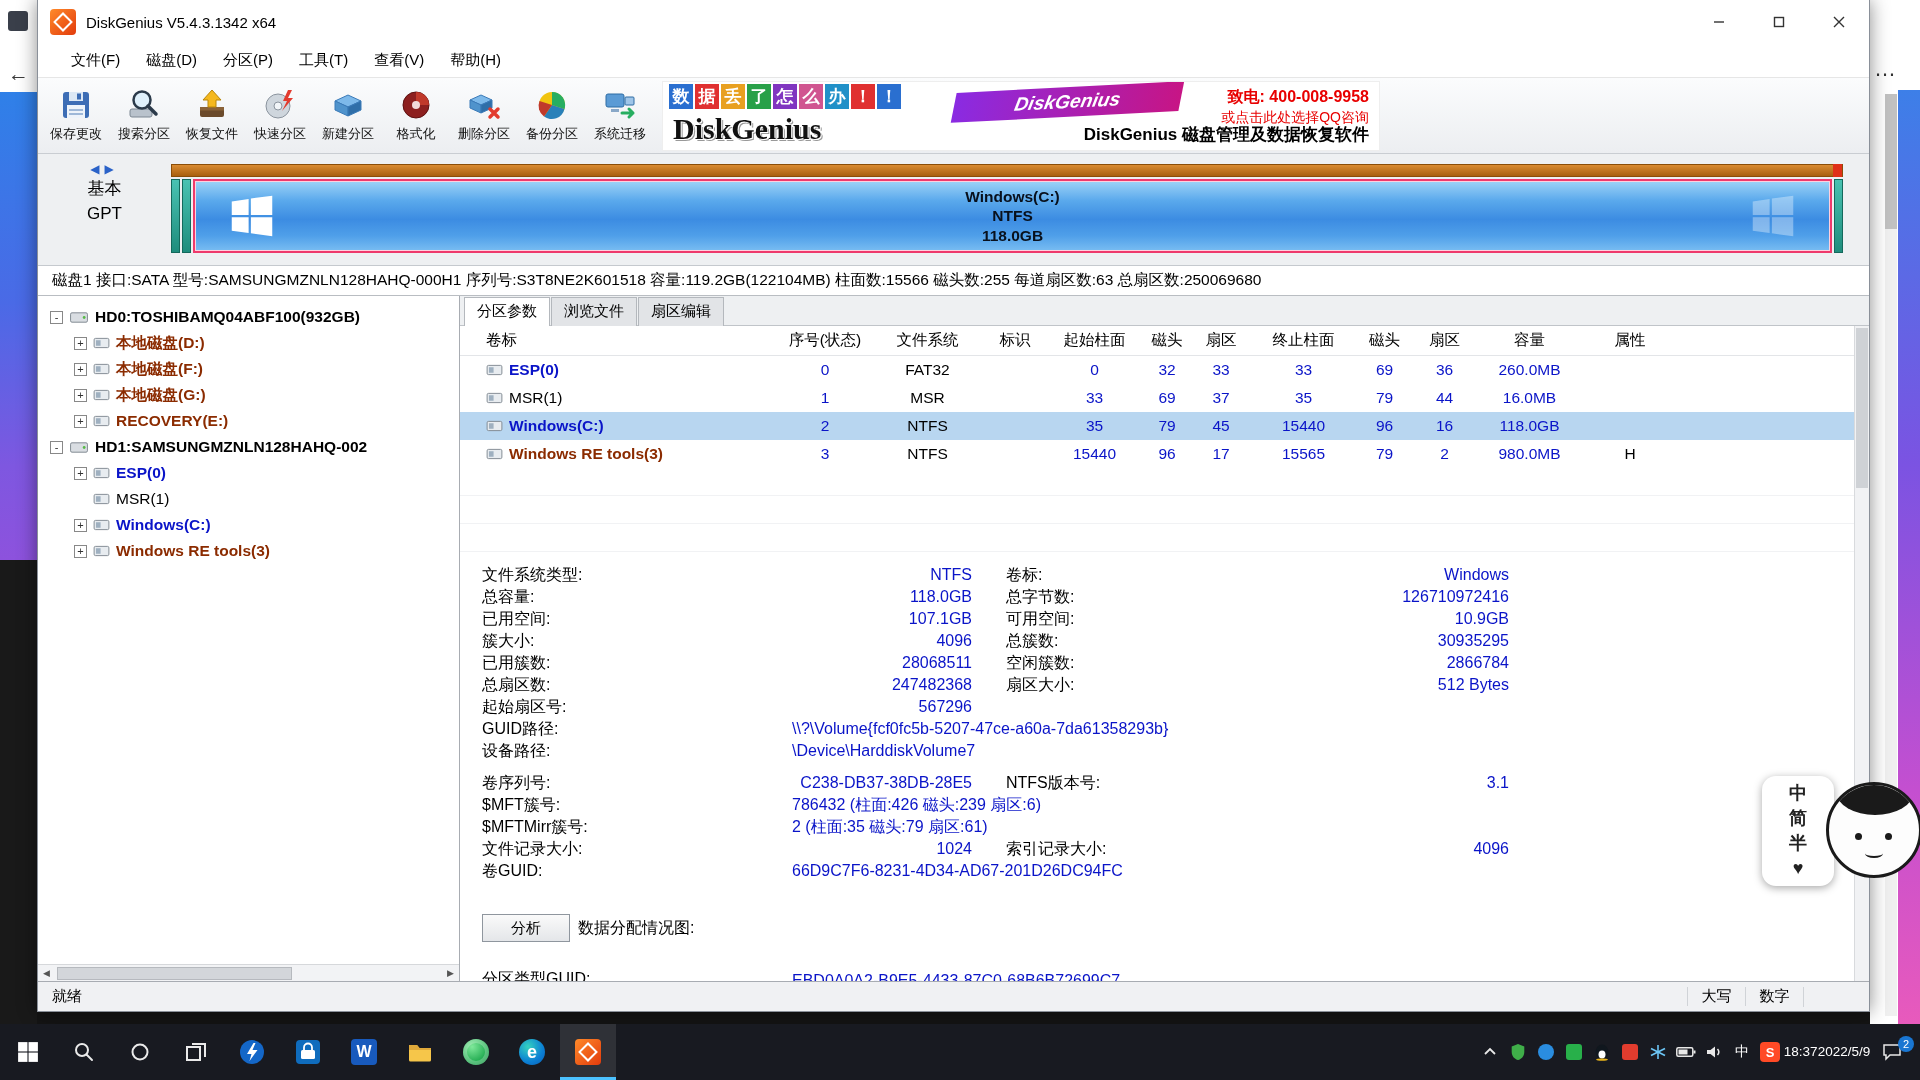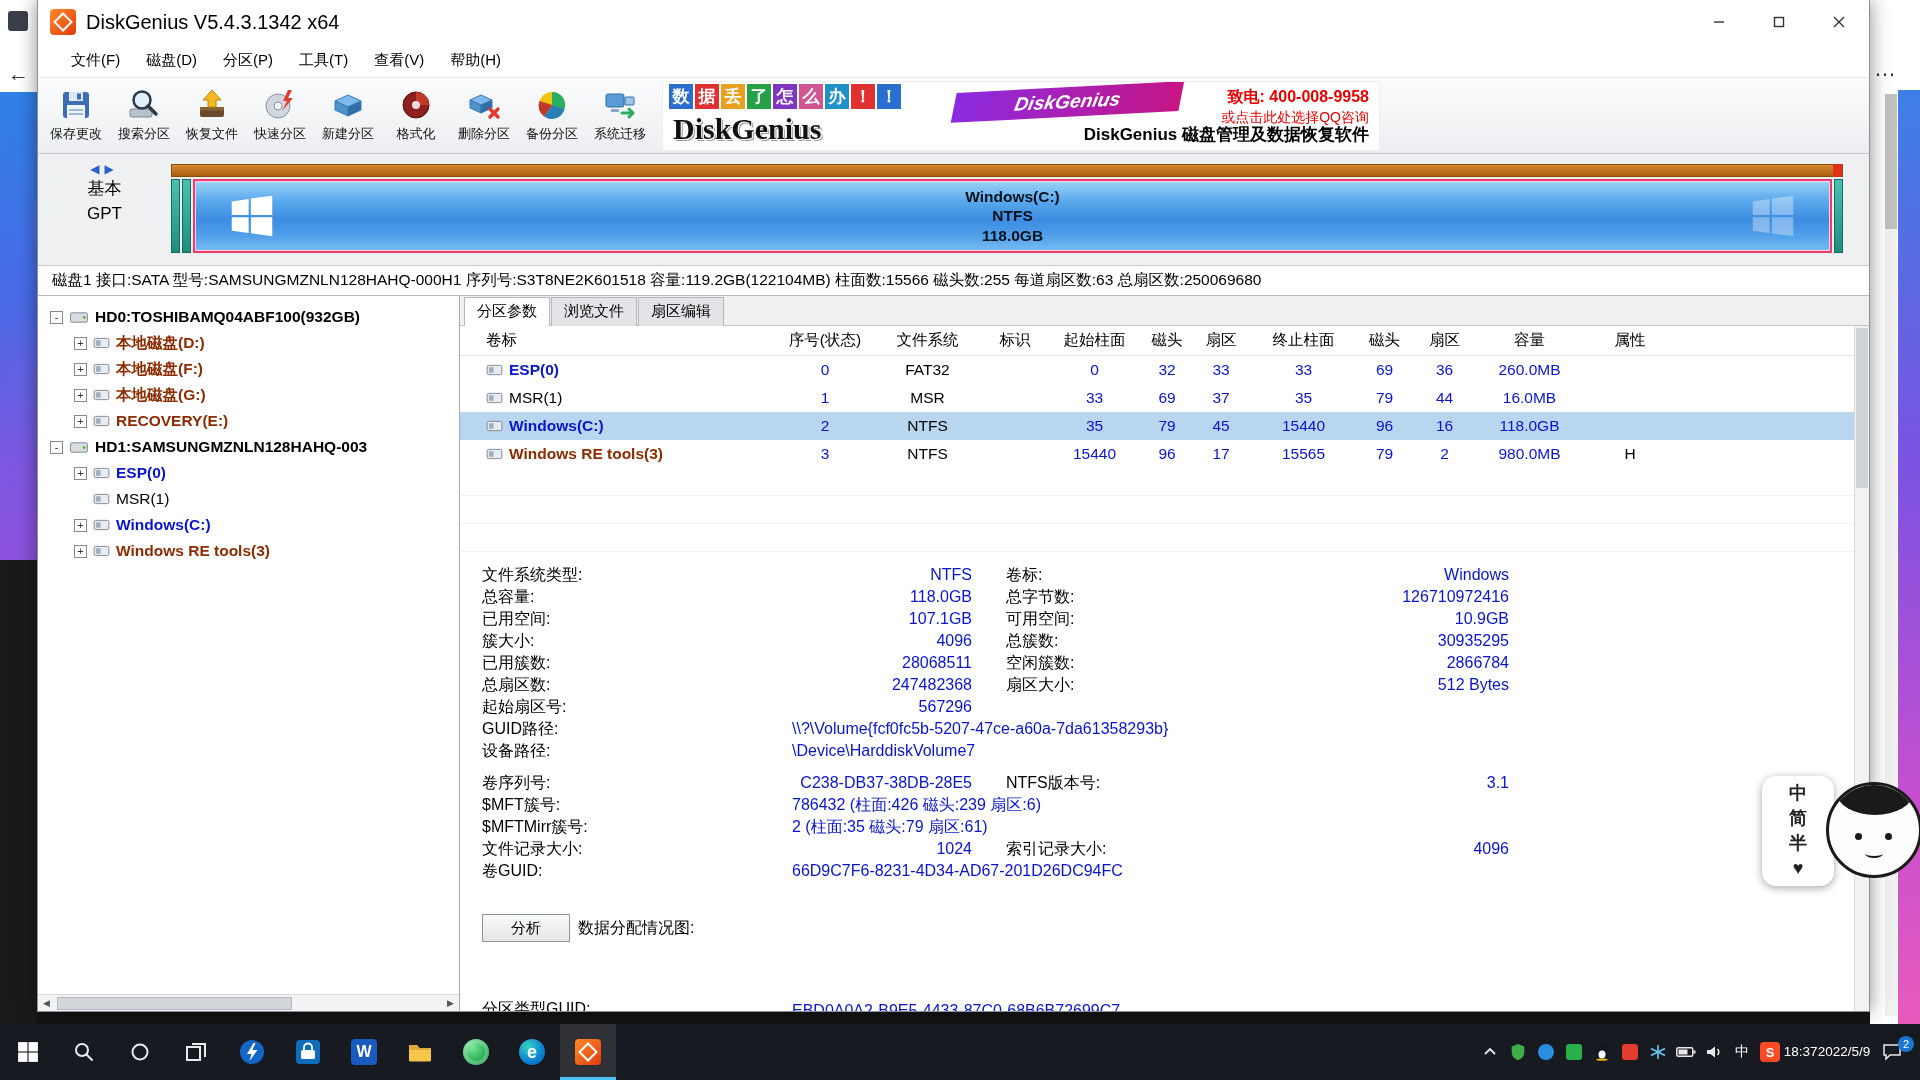--- a/index.html
+++ b/index.html
@@ -26,21 +26,21 @@
 .dg-window { position:absolute; left:37px; top:0; width:1833px; height:1012px; background:#fff;
   border:1px solid #8a9099; border-top:none; box-shadow:0 0 18px rgba(0,0,0,.45);
   display:flex; flex-direction:column; z-index:1; }
 
 .titlebar { height:44px; flex:0 0 auto; display:flex; align-items:center; background:#fff; }
 .dg-logo { width:26px; height:26px; border-radius:4px; position:relative; display:inline-block;
   background:linear-gradient(135deg,#ff8a2a,#e23b0c); }
 .dg-logo::after { content:""; position:absolute; left:6px; top:6px; right:6px; bottom:6px;
   border:2px solid #fff; transform:rotate(45deg); }
 .titlebar .dg-logo { margin-left:12px; }
-.title-text { margin-left:10px; font-size:20px; color:#000; }
+.title-text { margin-left:10px; font-size:15px; color:#000; }
 .win-controls { margin-left:auto; display:flex; height:100%; }
 .win-btn { width:60px; height:100%; display:flex; align-items:center; justify-content:center; }
 
 .menubar { height:34px; flex:0 0 auto; display:flex; align-items:center; padding-left:20px;
   font-size:15px; border-bottom:1px solid #e6e6e6; }
 .menu-item { padding:0 13px; height:100%; display:flex; align-items:center; color:#000; }
 
 .toolbar { height:76px; flex:0 0 auto; display:flex; align-items:center; padding-left:4px;
   background:linear-gradient(180deg,#fbfcfd,#eceef1); border-bottom:1px solid #c9cdd2; }
 .tool-btn { width:68px; height:70px; display:flex; flex-direction:column; align-items:center;
@@ -427,21 +427,21 @@
         <span class="t-maroon">RECOVERY(E:)</span>
       </div>
       <div class="tree-item">
         <span class="expander">-</span>
         <span class="ticon">
             <svg width="20" height="15" viewBox="0 0 20 16">
               <rect x="1" y="3" width="18" height="10" rx="1.5" fill="#d9dde2" stroke="#7d858e"></rect>
               <circle cx="15.5" cy="8" r="1.5" fill="#57b947"></circle>
             </svg>
           </span>
-        <span class="t-bold-black">HD1:SAMSUNGMZNLN128HAHQ-003</span>
+        <span class="t-bold-black">HD1:SAMSUNGMZNLN128HAHQ-002</span>
       </div>
       <div class="tree-item lvl1">
         <span class="expander">+</span>
         <span class="ticon">
             <svg width="17" height="12" viewBox="0 0 18 13">
               <rect x="1" y="1.5" width="16" height="10" rx="1.5" fill="#e8ecf0" stroke="#7d858e"></rect>
               <rect x="3" y="3.5" width="5" height="6" fill="#9fb0c0"></rect>
             </svg>
           </span>
         <span class="t-blue">ESP(0)</span>
@@ -690,20 +690,28 @@
         <span class="lab">分区类型GUID:</span>
         <span class="val">EBD0A0A2-B9E5-4433-87C0-68B6B72699C7</span>
       </div>
 
       <div class="v-scroll">
           <div class="v-thumb"></div>
         </div>
     </div>
   </div>
 
+  <div class="statusbar">
+    <span>就绪</span>
+    <div class="sb-right">
+      <span class="sb-cell">大写</span>
+      <span class="sb-cell">数字</span>
+      <span class="sb-spacer"></span>
+    </div>
+  </div>
 </div>
 
 <div class="ime-widget">
   <div class="ime-box">
     <span>中</span>
     <span>简</span>
     <span>半</span>
     <span>♥</span>
   </div>
   <div class="ime-face">

